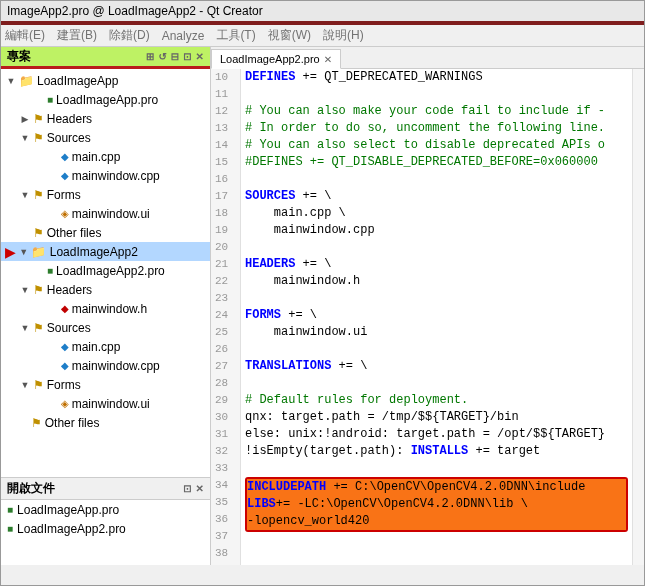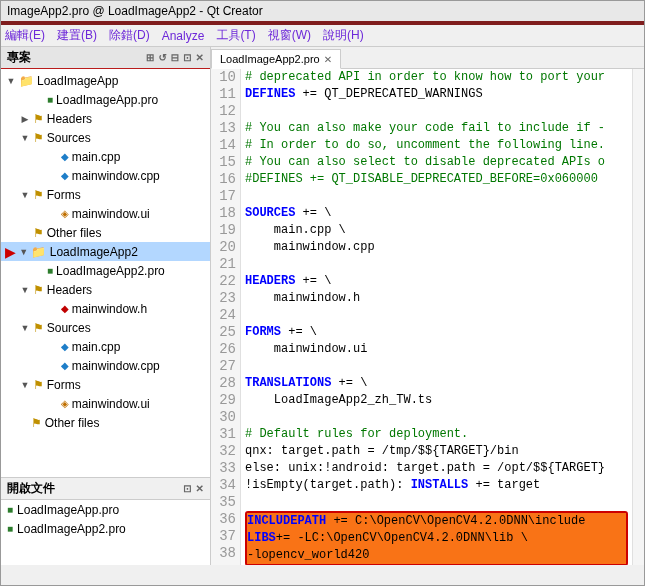--- a/index.html
+++ b/index.html
@@ -31,42 +31,42 @@
       border-bottom: 1px solid #ccc;
       padding: 2px 4px;
       height: 22px;
       display: flex;
       align-items: center;
       gap: 12px;
       font-size: 12px;
     }
     .menu-item {
       cursor: pointer;
-      color: #6d28d9;
+      color: #737373;
     }
 
     
     .main-layout {
       display: flex;
       height: calc(586px - 46px - 22px);
     }
 
     
     .left-panel {
       width: 210px;
       min-width: 210px;
       background: #fff;
       border-right: 1px solid #ccc;
       display: flex;
       flex-direction: column;
     }
 
     .panel-header {
-      background: #e5e5e5;
-      border-bottom: 1px solid #b91c1c;
+      background: #bef264;
+      border-bottom: 3px solid #b91c1c;
       padding: 2px 6px;
       font-size: 12px;
       font-weight: bold;
       height: 22px;
       display: flex;
       align-items: center;
       justify-content: space-between;
     }
     .panel-header-icons {
       display: flex;
@@ -198,23 +198,22 @@
       font-family: 'Courier New', Consolas, monospace;
       font-size: 12px;
       display: flex;
       background: #fff;
     }
 
     .line-numbers {
       background: #f5f5f5;
       border-right: 1px solid #e0e0e0;
       padding: 0 4px;
-      text-align: right;
       color: #999;
-      font-size: 14px;
+      font-size: 11px;
       min-width: 30px;
       user-select: none;
       line-height: 17px;
     }
     .line-numbers div { height: 17px; }
 
     .code-area {
       flex: 1;
       overflow: hidden;
       padding: 0 4px;
@@ -448,40 +447,38 @@
           <div>31</div>
           <div>32</div>
           <div>33</div>
           <div>34</div>
         <div>35</div>
           <div>36</div>
           <div>37</div>
           <div>38</div>
       </div>
       <div class="code-area">
-        <div class="code-line"><span class="cm"># deprecated API in order to know how to port your</span></div>
         <div class="code-line"><span class="kw">DEFINES</span> += QT_DEPRECATED_WARNINGS</div>
         <div class="code-line">&nbsp;</div>
         <div class="code-line"><span class="cm"># You can also make your code fail to include if -</span></div>
         <div class="code-line"><span class="cm"># In order to do so, uncomment the following line.</span></div>
         <div class="code-line"><span class="cm"># You can also select to disable deprecated APIs o</span></div>
         <div class="code-line"><span class="cm">#DEFINES += QT_DISABLE_DEPRECATED_BEFORE=0x060000</span></div>
         <div class="code-line">&nbsp;</div>
         <div class="code-line"><span class="kw">SOURCES</span> += \</div>
         <div class="code-line">&nbsp;&nbsp;&nbsp;&nbsp;main.cpp \</div>
         <div class="code-line">&nbsp;&nbsp;&nbsp;&nbsp;mainwindow.cpp</div>
         <div class="code-line">&nbsp;</div>
         <div class="code-line"><span class="kw">HEADERS</span> += \</div>
         <div class="code-line">&nbsp;&nbsp;&nbsp;&nbsp;mainwindow.h</div>
         <div class="code-line">&nbsp;</div>
         <div class="code-line"><span class="kw">FORMS</span> += \</div>
         <div class="code-line">&nbsp;&nbsp;&nbsp;&nbsp;mainwindow.ui</div>
         <div class="code-line">&nbsp;</div>
         <div class="code-line"><span class="kw">TRANSLATIONS</span> += \</div>
-        <div class="code-line">&nbsp;&nbsp;&nbsp;&nbsp;LoadImageApp2_zh_TW.ts</div>
         <div class="code-line">&nbsp;</div>
         <div class="code-line"><span class="cm"># Default rules for deployment.</span></div>
         <div class="code-line">qnx: target.path = /tmp/$${TARGET}/bin</div>
         <div class="code-line">else: unix:!android: target.path = /opt/$${TARGET}</div>
         <div class="code-line">!isEmpty(target.path): <span class="kw">INSTALLS</span> += target</div>
         <div class="code-line">&nbsp;</div>
         <div style="border: 2px solid #cc0000; border-radius: 3px; padding: 0; margin: 0;">
           <div class="code-line highlighted-line"><span class="kw">INCLUDEPATH</span> += C:\OpenCV\OpenCV4.2.0DNN\include</div>
           <div class="code-line highlighted-line"><span class="kw">LIBS</span>+= -LC:\OpenCV\OpenCV4.2.0DNN\lib \</div>
           <div class="code-line highlighted-line">-lopencv_world420</div>

